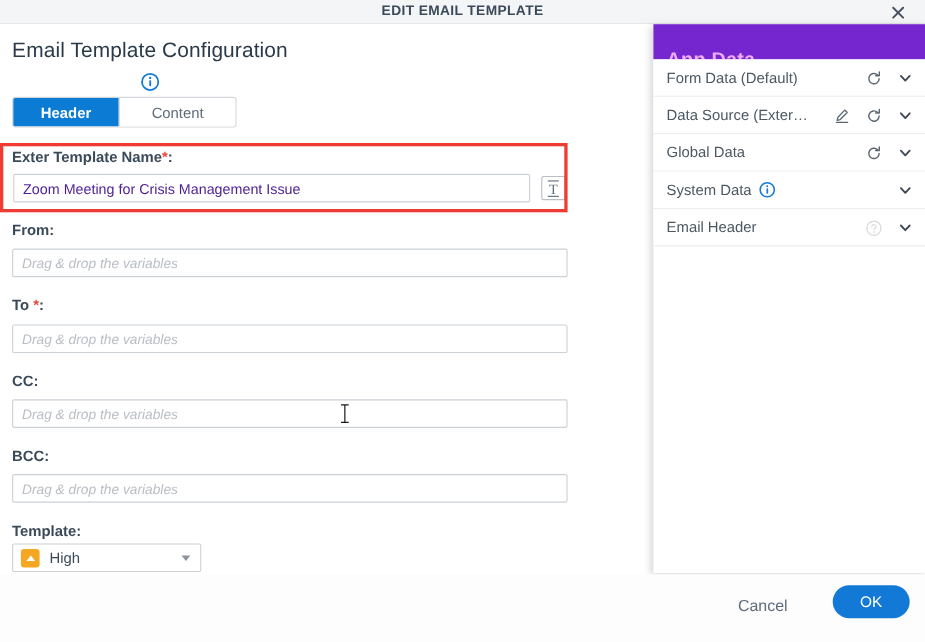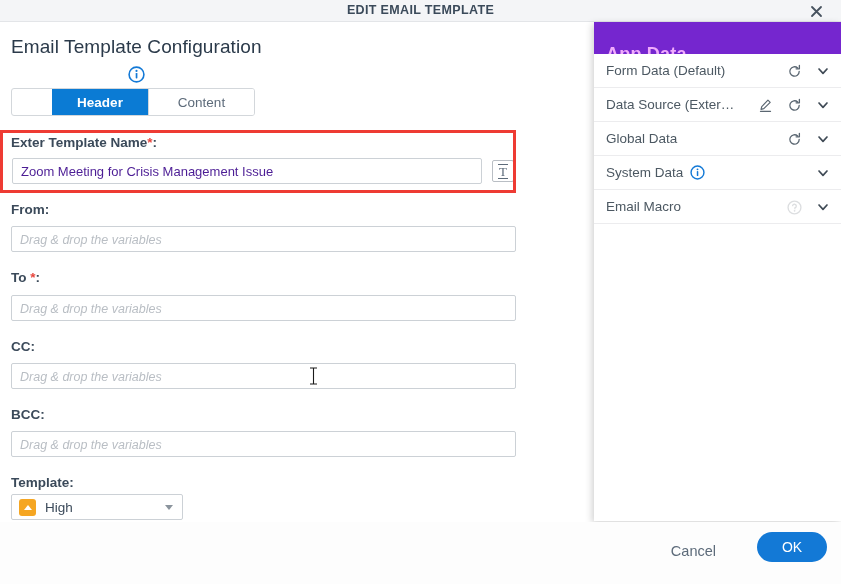--- a/index.html
+++ b/index.html
@@ -55,21 +55,20 @@
     font-size: 19px; font-weight: 400; color: #2b3a4a; letter-spacing: .1px;
   }
   .info-icon { display: block; }
 
   
   .tabs {
     position: absolute; left: 11px; top: 66px;
     display: flex; height: 28px;
     border: 1px solid #d3d7db; border-radius: 3px; overflow: hidden;
     background: #fff;
-    padding-left: 40px;
   }
   .tab {
     display: flex; align-items: center; justify-content: center;
     height: 26px; font-size: 13.5px; cursor: pointer;
     padding: 0 16px;
   }
   .tab.active {
     background: #0b7bd4; color: #ffffff; font-weight: 700;
     width: 96px;
   }
@@ -370,21 +369,21 @@
         <span class="ad-icons">
           <span class="ad-ico">
             <svg width="14" height="14" viewBox="0 0 14 14">
               <path d="M3 5 L7 9.3 L11 5" stroke="#3f4a55" stroke-width="1.7" fill="none" stroke-linecap="round" stroke-linejoin="round"></path>
             </svg>
           </span>
         </span>
       </div>
 
       <div class="ad-row">
-        <span class="ad-label">Email Macro</span>
+        <span class="ad-label">Email Header</span>
         <span class="ad-icons">
           <span class="ad-ico disabled">
             <svg width="15" height="15" viewBox="0 0 17 17">
               <circle cx="8.5" cy="8.5" r="7.3" fill="none" stroke="#3f4a55" stroke-width="1.5"></circle>
               <path d="M6.4 6.4a2.1 2.1 0 1 1 2.6 2.5 v1.1" stroke="#3f4a55" stroke-width="1.5" fill="none" stroke-linecap="round"></path>
               <circle cx="8.6" cy="12.3" r=".95" fill="#3f4a55"></circle>
             </svg>
           </span>
           <span class="ad-ico">
             <svg width="14" height="14" viewBox="0 0 14 14">

